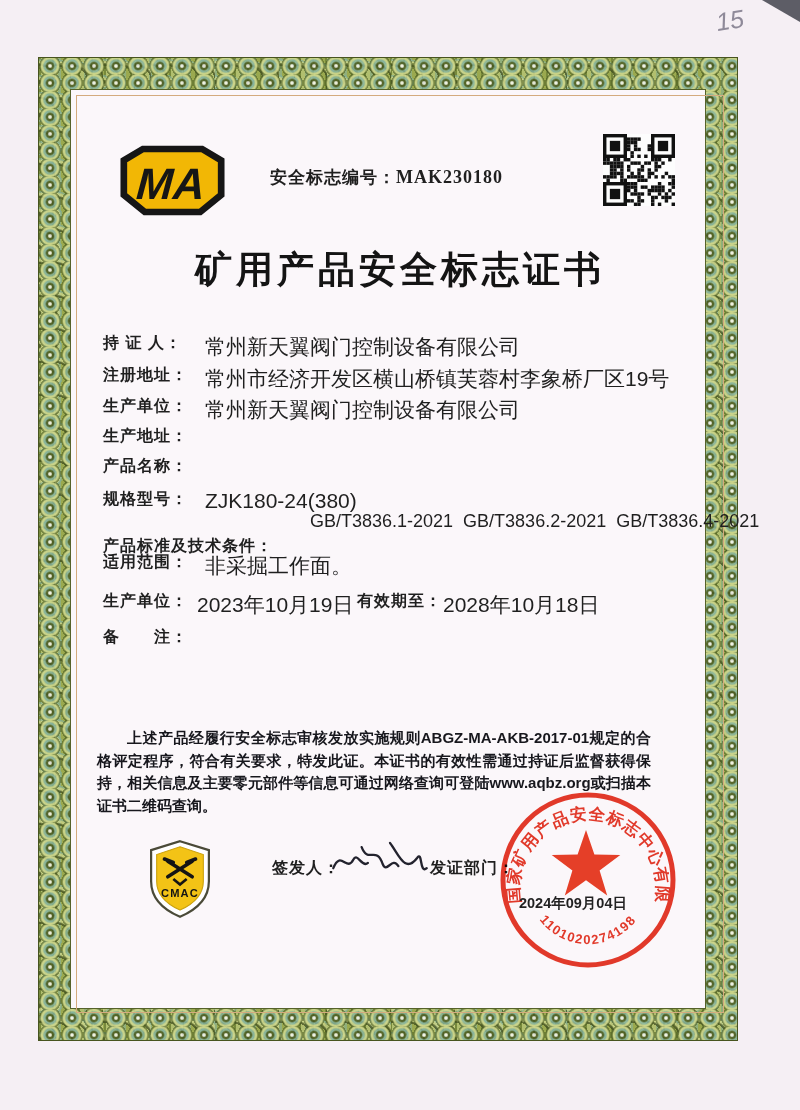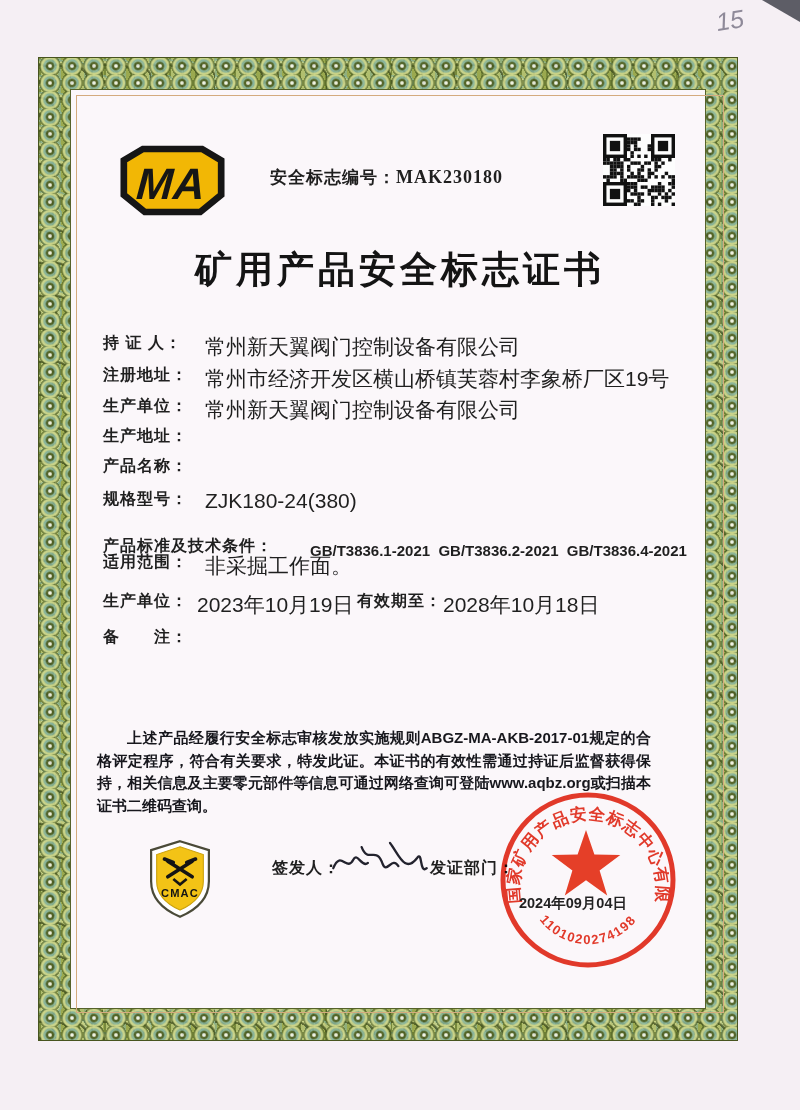--- a/index.html
+++ b/index.html
@@ -29,21 +29,21 @@
   .content-rule{position:absolute;left:76px;top:95px;width:648px;height:918px;
     border:1.5px solid #d4ab7e;box-sizing:border-box;}
   
   .certno{font-size:17px;font-weight:bold;letter-spacing:1px;}
   .certno .num{font-family:Liberation Serif, serif;font-weight:600;font-size:18px;letter-spacing:1px;margin-top:30px;}
   .title{left:80px;top:245px;width:640px;text-align:center;font-size:37px;font-weight:700;
     letter-spacing:4px;color:#141414;}
   
   .lbl{font-size:16px;font-weight:700;letter-spacing:1px;white-space:pre;}
   .val{font-size:21px;font-weight:400;white-space:pre;}
-  .std{font-size:15px;font-weight:700;line-height:22px;white-space:pre;margin-top:30px;}
+  .std{font-size:18px;font-weight:400;line-height:22px;white-space:pre;}
   
   .statement{left:97px;top:727px;width:554px;font-size:15px;font-weight:700;line-height:22.5px;
     text-align:justify;text-indent:2em;color:#17171d;}
   
   .seal{left:497px;top:789px;mix-blend-mode:multiply;opacity:.95;}
   svg text{font-family:"Liberation Sans",sans-serif;}
 </style>
 </head>
 <body>
 

